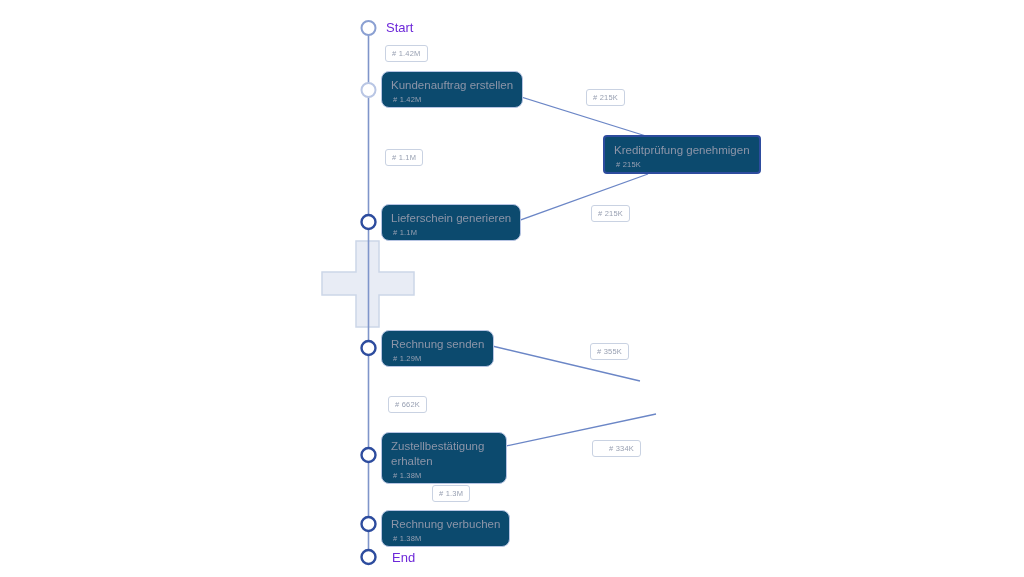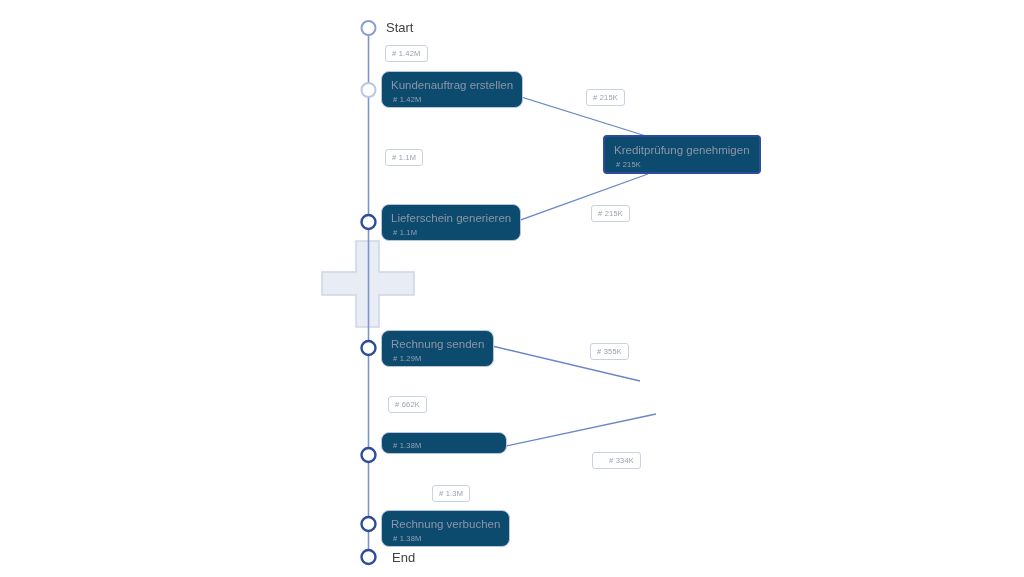--- a/index.html
+++ b/index.html
@@ -45,21 +45,21 @@
     border-radius: 3px;
     font-size: 7.5px;
     color: #98a0b2;
     padding: 3px 6px;
     white-space: nowrap;
     letter-spacing: 0.2px;
   }
   .endpoint-label {
     position: absolute;
     font-size: 13px;
-    color: #404040;
+    color: #6d28d9;
   }
 </style>
 </head>
 <body>
 
 <div class="canvas">
 
   <svg class="layer" width="1024" height="577" viewBox="0 0 1024 577">
 
     <path d="M 356 241 L 379 241 L 379 272 L 414 272 L 414 295 L 379 295 L 379 327 L 356 327 L 356 295 L 322 295 L 322 272 L 356 272 Z" fill="#e4e9f3" fill-opacity="0.85" stroke="#ccd6e8" stroke-width="1.5"></path>
@@ -98,30 +98,31 @@
     <div class="node-count"># 1.1M</div>
   </div>
 
   <div class="node" style="left:381px; top:330px;">
     <div class="node-title">Rechnung senden</div>
     <div class="node-count"># 1.29M</div>
   </div>
 
 
   <div class="node wrap" style="left:381px; top:432px; width:106px;">
+    <div class="node-title">Zustellbestätigung erhalten</div>
     <div class="node-count"># 1.38M</div>
   </div>
 
   <div class="node" style="left:381px; top:510px;">
     <div class="node-title">Rechnung verbuchen</div>
     <div class="node-count"># 1.38M</div>
   </div>
 
   <div class="edge-badge" style="left:385px; top:45px;"># 1.42M</div>
   <div class="edge-badge" style="left:586px; top:89px;"># 215K</div>
   <div class="edge-badge" style="left:385px; top:149px;"># 1.1M</div>
   <div class="edge-badge" style="left:591px; top:205px;"># 215K</div>
   <div class="edge-badge" style="left:590px; top:343px;"># 355K</div>
   <div class="edge-badge" style="left:388px; top:396px;"># 662K</div>
-  <div class="edge-badge" style="left:592px; top:452px;padding-left:16px;"># 334K</div>
+  <div class="edge-badge" style="left:592px; top:440px;padding-left:16px;"># 334K</div>
   <div class="edge-badge" style="left:396px; top:485px;margin-left:36px;"># 1.3M</div>
 
 </div>
 
 </body></html>

